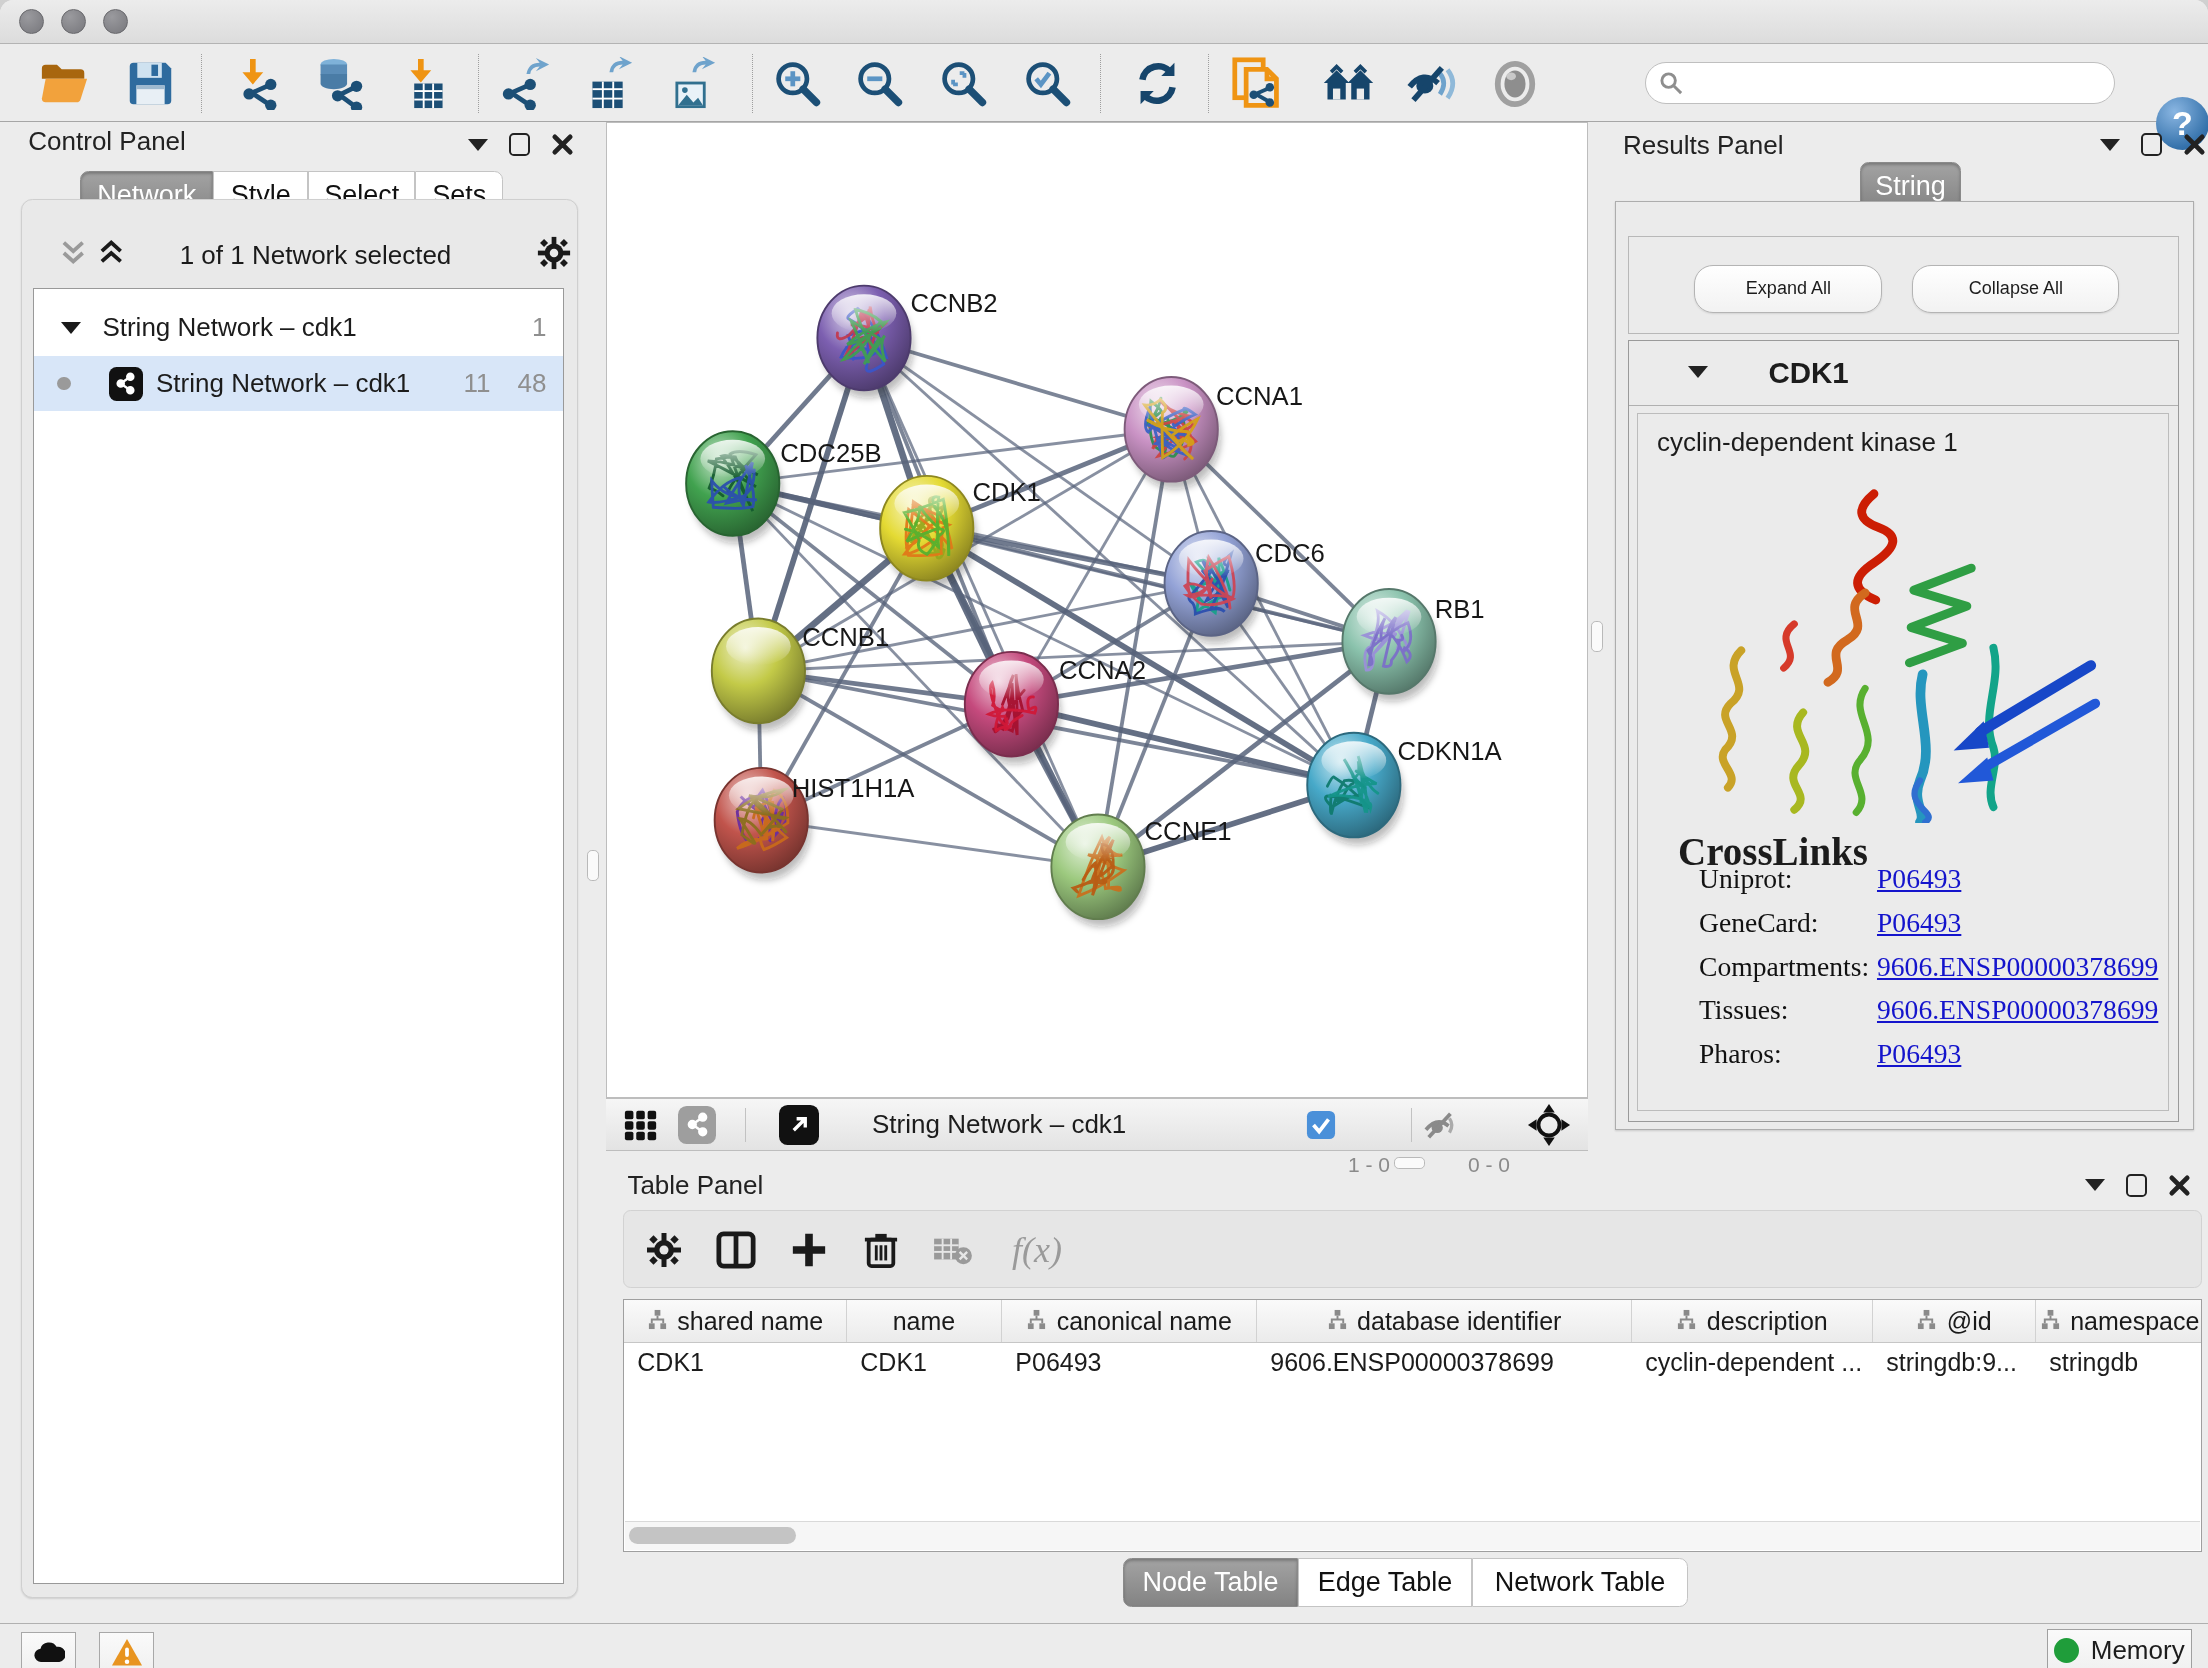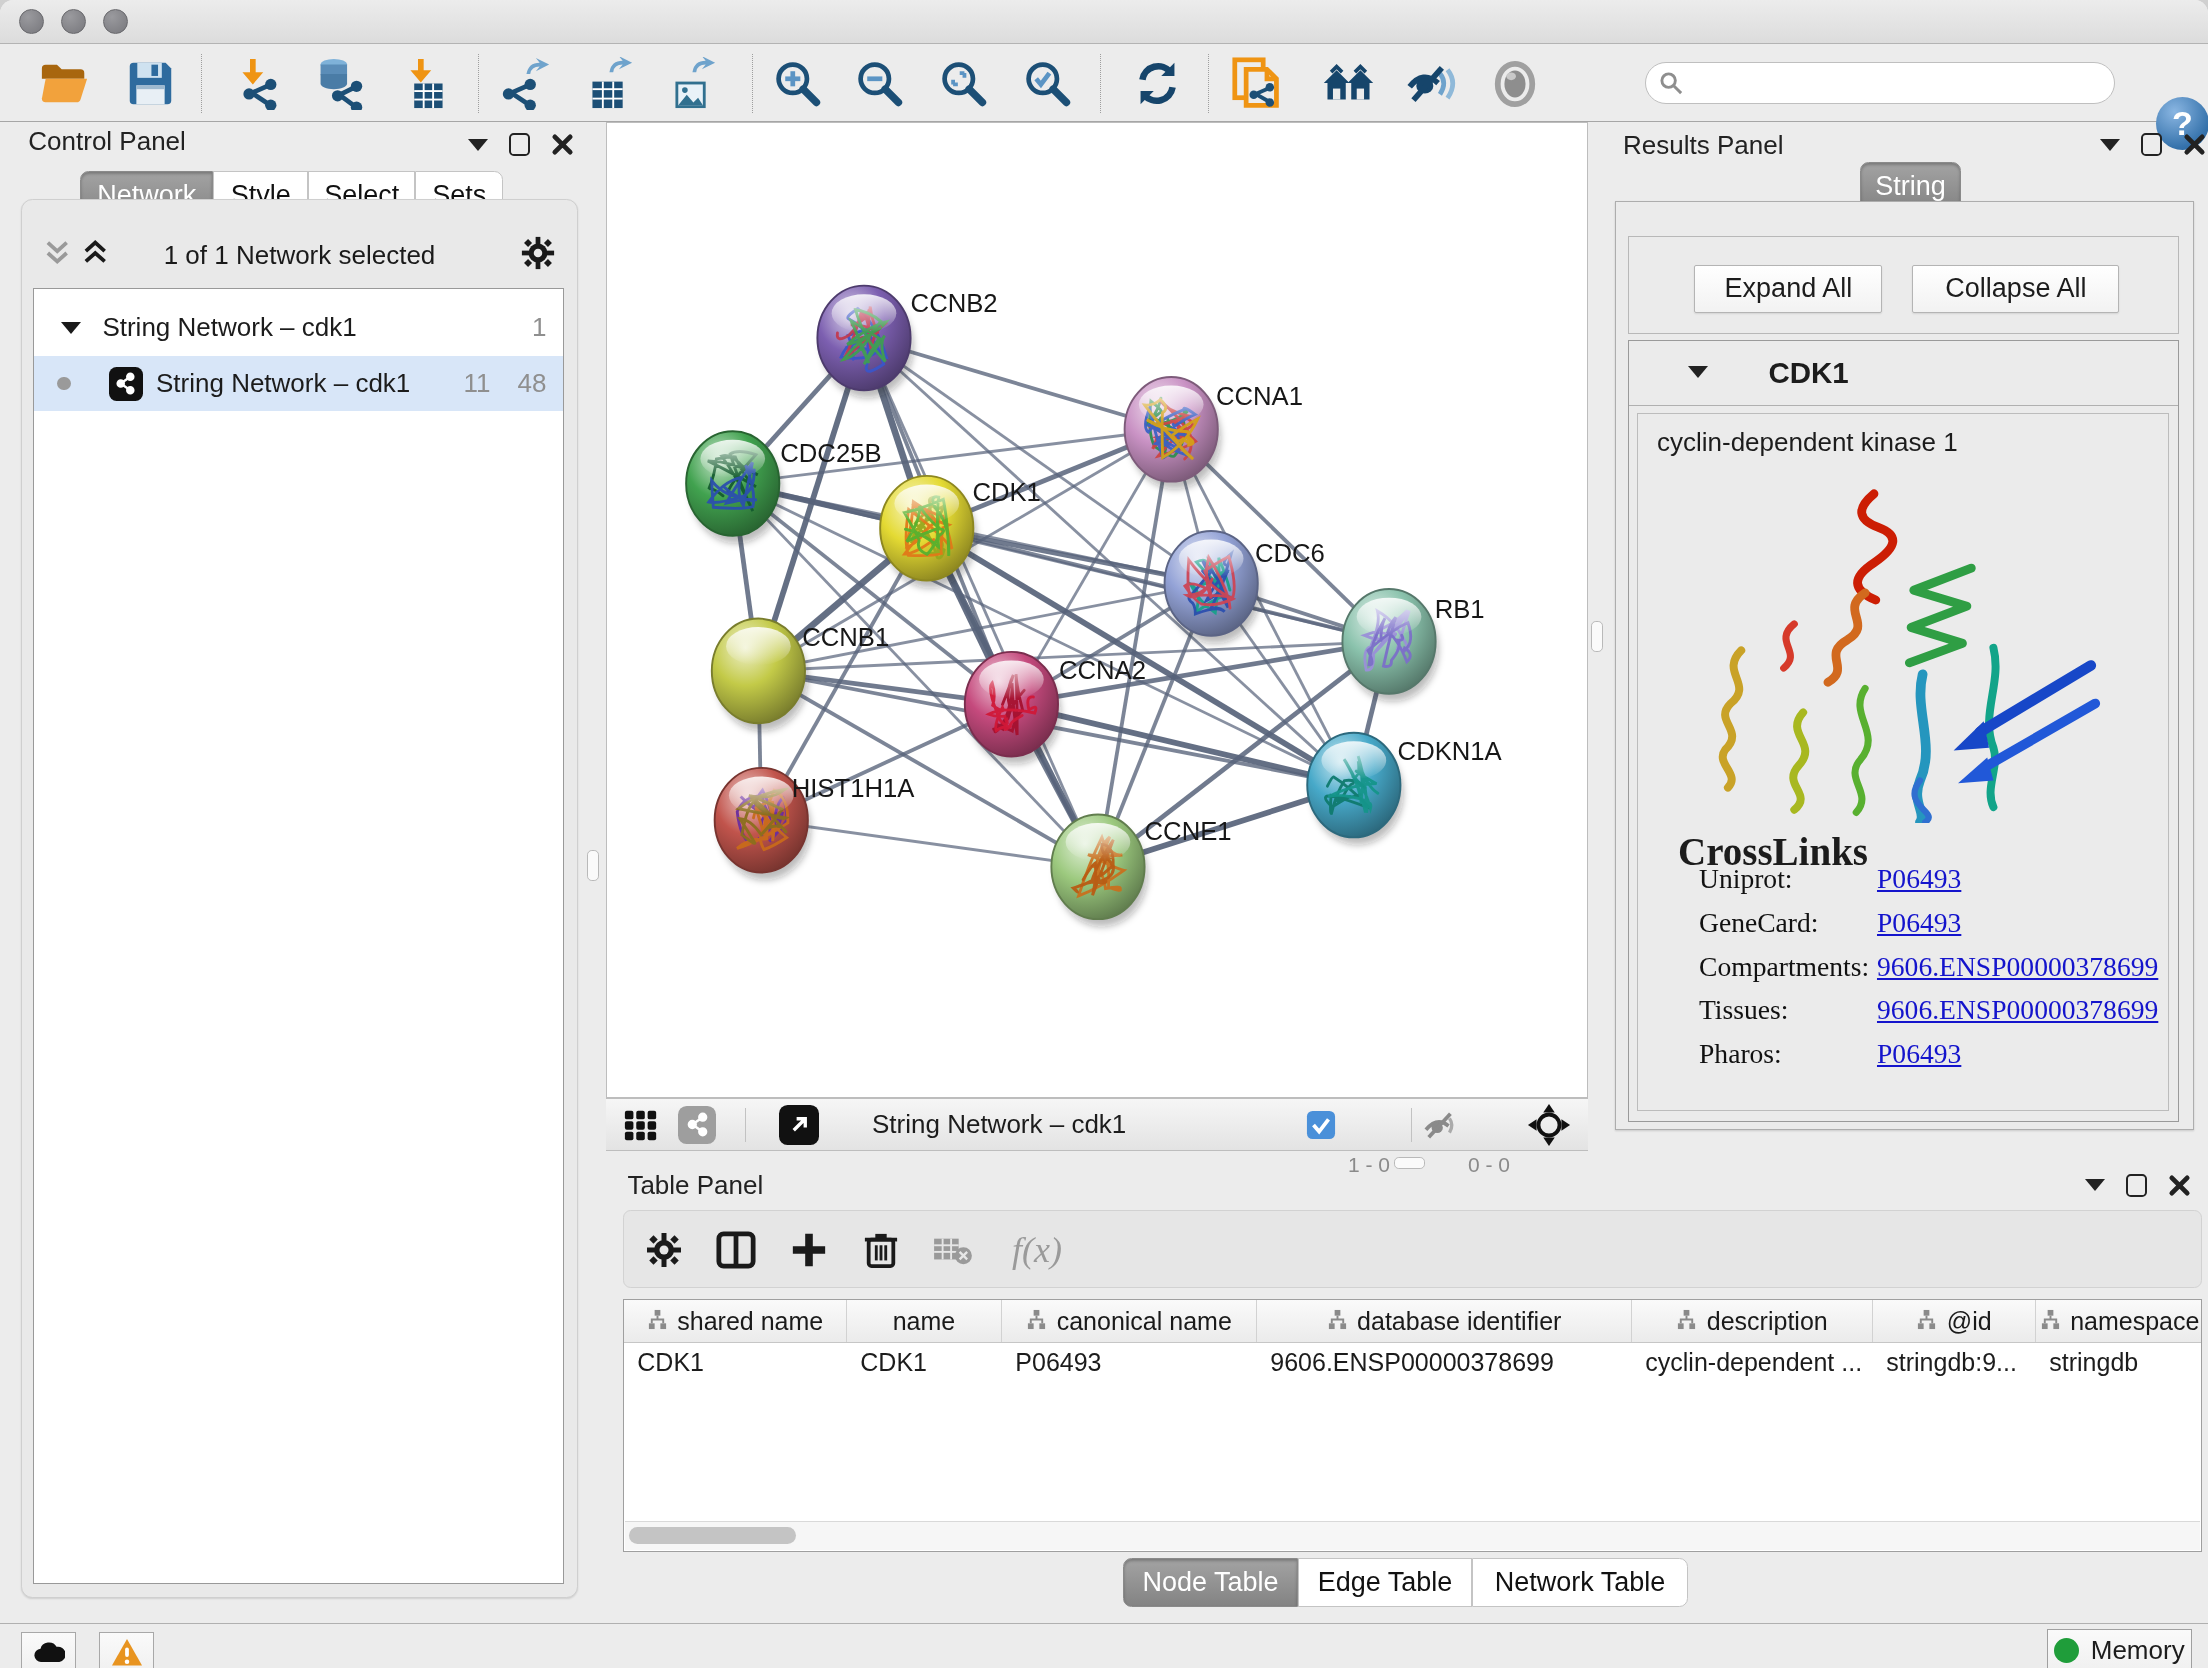--- a/index.html
+++ b/index.html
@@ -31,21 +31,21 @@
   .tri-down{width:0;height:0;border-left:10.5px solid transparent;border-right:10.5px solid transparent;border-top:12.4px solid #222;}
   .float-sq{width:21px;height:23px;border:2.9px solid #222;border-radius:4.8px;box-sizing:border-box;}
   
   .tab{height:49px;display:flex;align-items:center;justify-content:center;font-size:27px;
     background:#fff;border:1px solid #c4c4c4;box-sizing:border-box;color:#111;}
   .tab.sel{background:linear-gradient(#a3a3a3,#838383);color:#fff;border-color:#8a8a8a;
     box-shadow:inset 0 1.9px 2.9px rgba(0,0,0,.25);}
   
   .cp-container{position:absolute;left:21px;top:199px;width:555px;height:1397px;background:#e9e9e9;
     border:1px solid #cfcfcf;border-radius:11.4px;box-shadow:0 1px 1.9px rgba(0,0,0,.12);}
-  .cp-status{position:absolute;left:0;top:27px;width:100%;height:57px;}
+  .cp-status{position:absolute;left:16px;top:27px;width:100%;height:57px;}
   .cp-status .txt{position:absolute;left:0;top:13.3px;width:100%;text-align:center;font-size:26px;color:#1a1a1a;}
   .cp-list{position:absolute;left:11.4px;top:88px;width:531px;height:1296px;background:#fff;border:1px solid #999;box-sizing:border-box;}
   .net-row{position:absolute;left:0;width:100%;height:55px;display:flex;align-items:center;font-size:26px;}
   .net-row .cnt{color:#8f8f8f;}
   .row-sel{background:#d8e6f8;}
   .share-badge{width:34px;height:34px;background:#111;border-radius:7.6px;display:flex;align-items:center;justify-content:center;}
   
   .net-canvas{position:absolute;left:606px;top:122px;width:982px;height:976px;background:#fff;
     border:1px solid #bdbdbd;box-sizing:border-box;}
   .net-toolbar{position:absolute;left:606px;top:1098px;width:982px;height:53px;
@@ -53,21 +53,21 @@
   .nt-item{position:absolute;top:0;height:51px;display:flex;align-items:center;}
   .nt-sep{position:absolute;top:8.6px;width:0;height:34px;border-left:1px solid #c2c2c2;}
   .nt-num{font-size:21px;color:#8a8a8a;margin-top:40px;}
   .splitter-v{position:absolute;width:9.5px;height:28.5px;background:#fafafa;border:1px solid #b9b9b9;border-radius:4.8px;}
   .splitter-h{position:absolute;width:28.5px;height:9.5px;background:#fafafa;border:1px solid #b9b9b9;border-radius:4.8px;}
   
   .rp-outer{position:absolute;left:1615px;top:201px;width:577px;height:927px;background:#ebebeb;
     border:1px solid #adadad;box-shadow:0 1px 1.9px rgba(0,0,0,.15);}
   .rp-box1{position:absolute;left:12.4px;top:34px;width:551px;height:98px;border:1px solid #b8b8b8;background:#ebebeb;box-sizing:border-box;}
   .rp-btn{position:absolute;top:27.6px;height:46px;background:linear-gradient(#ffffff,#f2f2f2);border:1px solid #b4b4b4;
-    border-radius:2px;font-size:27px;display:flex;align-items:center;justify-content:center;box-shadow:0 1px 1.9px rgba(0,0,0,.1);}
+    border-radius:19px;font-size:18px;display:flex;align-items:center;justify-content:center;box-shadow:0 1px 1.9px rgba(0,0,0,.1);}
   .cdk-box{position:absolute;left:12.4px;top:138px;width:551px;height:782px;border:1px solid #9a9a9a;background:#ebebeb;box-sizing:border-box;}
   .cdk-head{position:absolute;left:0;top:0;width:100%;height:65px;border-bottom:1px solid #b0b0b0;box-sizing:border-box;}
   .cdk-content{position:absolute;left:7.6px;top:72px;width:532px;height:698px;border:1px solid #bcbcbc;background:#ebebeb;box-sizing:border-box;overflow:hidden;}
   .cl-row{position:absolute;left:0;width:100%;height:44px;font-family:"Liberation Serif","DejaVu Serif",serif;font-size:27.6px;}
   .cl-row .cl-label{position:absolute;left:53px;color:#111;}
   .cl-row a{position:absolute;left:231px;color:#1414cc;text-decoration:underline;}
   
   .tp-toolbar{position:absolute;left:623px;top:1210px;width:1579px;height:78px;background:#e6e6e6;
     border:1px solid #d2d2d2;border-radius:7.6px;box-sizing:border-box;}
   .tp-icon{position:absolute;top:16px;width:46px;height:46px;display:flex;align-items:center;justify-content:center;}

